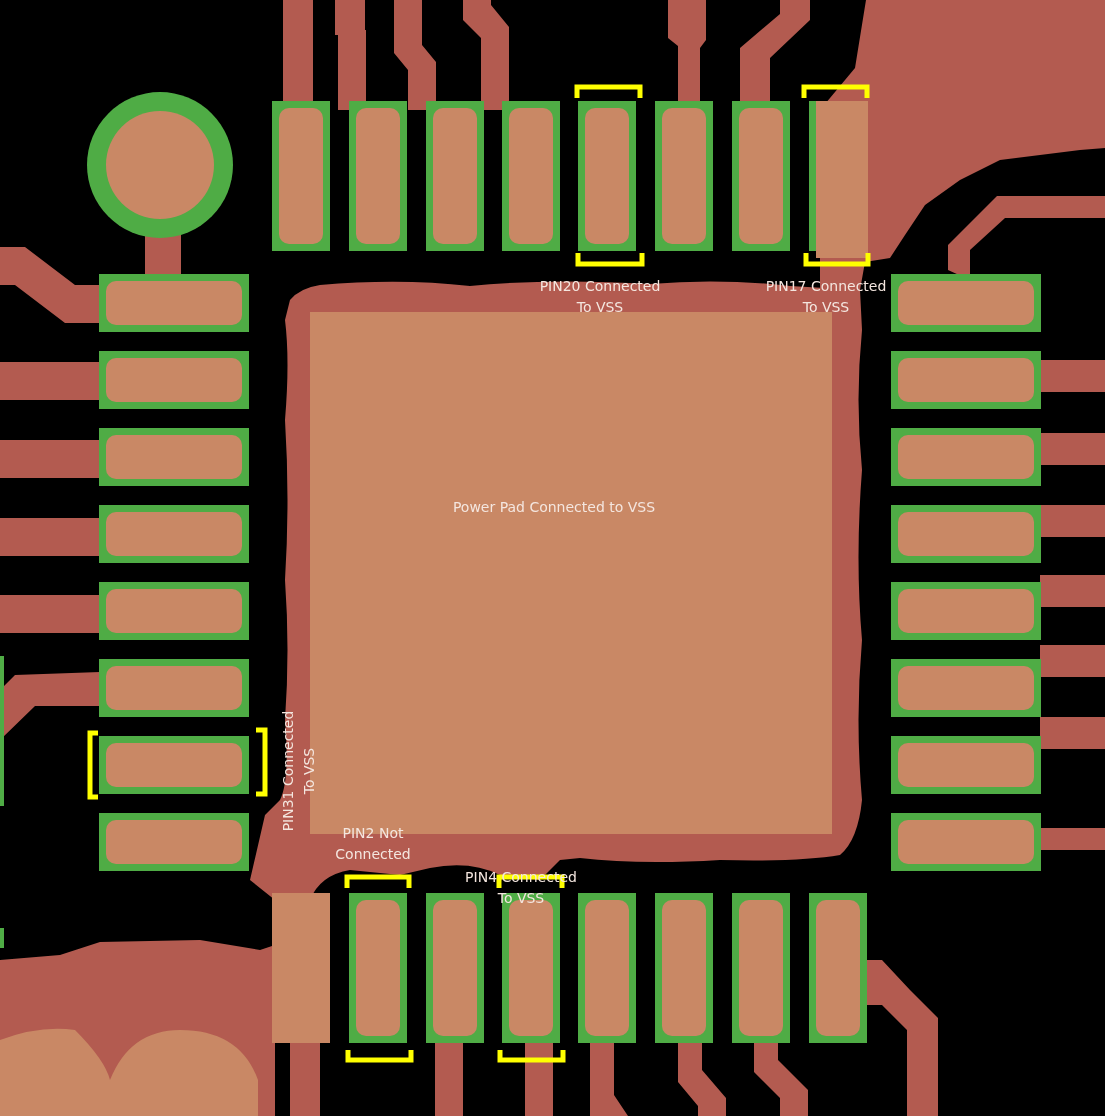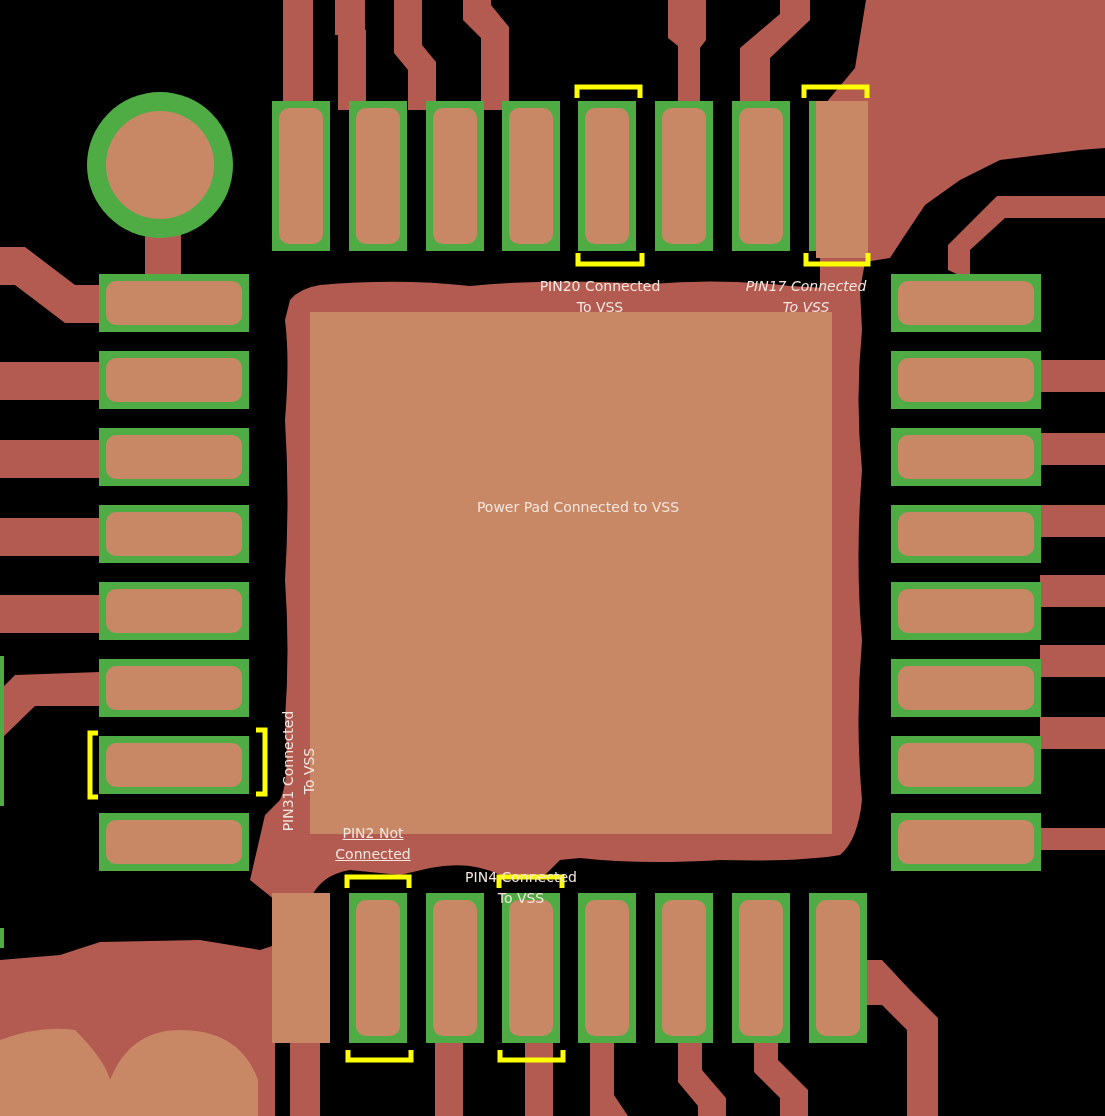--- a/index.html
+++ b/index.html
@@ -149,40 +149,40 @@
     <path d="M806 253 V264 H868 V253"></path>
     <path d="M98 733 H90 V797 H98"></path>
     <path d="M256 730 H265 V794 H256"></path>
     <path d="M347 888 V877 H409 V888"></path>
     <path d="M348 1050 V1060 H411 V1050"></path>
     <path d="M499 888 V877 H562 V888"></path>
     <path d="M500 1050 V1060 H563 V1050"></path>
   </g>
 </svg>
 
-<div class="lbl" style="left:448px; top:497px; width:260px;text-align:center;">
+<div class="lbl" style="left:424px; top:497px; width:260px;text-align:center;">
   <span>Power Pad Connected to VSS</span>
 </div>
 
 <div class="lbl" style="left:530px; top:276px; width:140px;">
   <span>PIN20 Connected</span>
   <span>To VSS</span>
 </div>
 
-<div class="lbl" style="left:736px; top:276px; width:140px;font-style:italic;">
+<div class="lbl" style="left:756px; top:276px; width:140px;">
   <span>PIN17 Connected</span>
   <span>To VSS</span>
 </div>
 
 <div class="lbl rot" style="left:278px; top:836px; width:130px;">
   <span>PIN31 Connected</span>
   <span>To VSS</span>
 </div>
 
-<div class="lbl" style="left:318px; top:823px; width:110px;text-decoration:underline;">
+<div class="lbl" style="left:318px; top:823px; width:110px;">
   <span>PIN2 Not</span>
   <span>Connected</span>
 </div>
 
 <div class="lbl" style="left:456px; top:867px; width:130px;">
   <span>PIN4 Connected</span>
   <span>To VSS</span>
 </div>
 
 </body></html>

